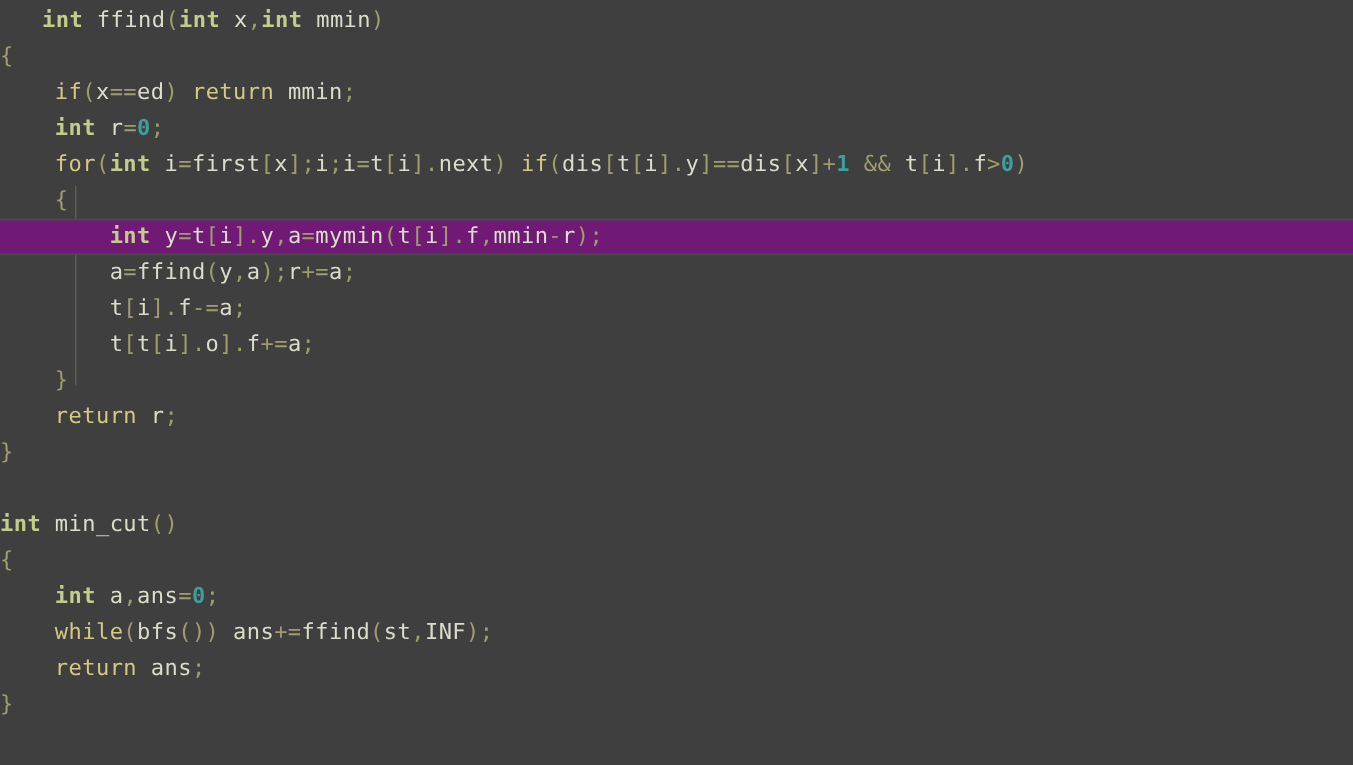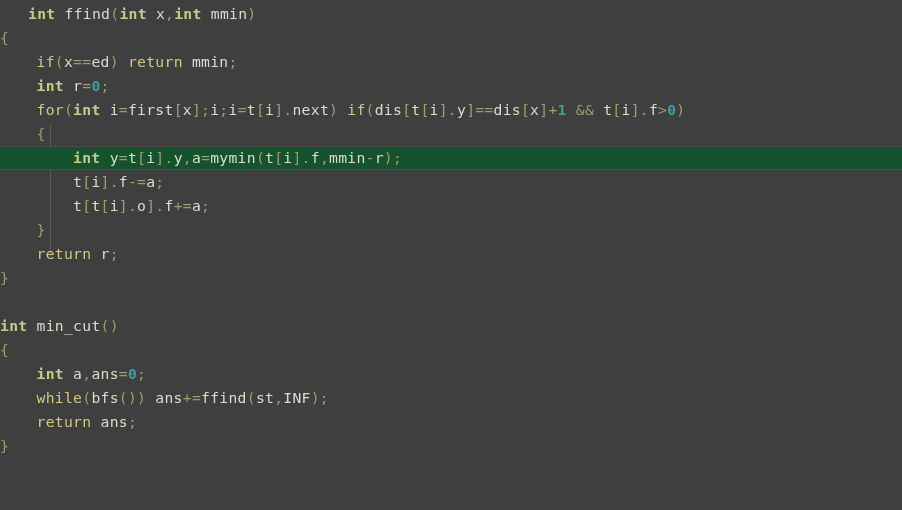--- a/index.html
+++ b/index.html
@@ -38,21 +38,21 @@
     position: relative;
     height: 24px;
     line-height: 24px;
     font-size: 14.7px;
     white-space: pre;
     color: #dcdccc;
     letter-spacing: 0.02em;
   }
   .ln.first { height: 26px; line-height: 27px; margin-left: 28px; }
   .ln.hl {
-    background: #14532d;
+    background: #701a75;
     box-shadow: inset 0 1px 0 #4a4a4a, inset 0 -1px 0 #4a4a4a;
   }
   .ln.hl .ind { color: #1c1c1c; }
   
   .k   { color: #d3c884; font-weight: normal; }   
   .t   { color: #c3cd8a; font-weight: bold; }   
   .id  { color: #dcdccc; }                      
   .fn  { color: #dcdccc; }                      
   .n   { color: #3f9e9e; font-weight: bold; }   
   .p   { color: #9f9d6d; }                      
@@ -66,20 +66,21 @@
 <div id="editor">
   <div id="indent-guide"></div>
   <div id="code-layer">
       <div class="ln first"><span class="t">int</span><span class="id"> ffind</span><span class="p">(</span><span class="t">int</span><span class="id"> x</span><span class="p">,</span><span class="t">int</span><span class="id"> mmin</span><span class="p">)</span></div>
       <div class="ln"><span class="br">{</span></div>
       <div class="ln"><span class="ind">    </span><span class="k">if</span><span class="p">(</span><span class="id">x</span><span class="o">==</span><span class="id">ed</span><span class="p">) </span><span class="k">return</span><span class="id"> mmin</span><span class="p">;</span></div>
       <div class="ln"><span class="ind">    </span><span class="t">int</span><span class="id"> r</span><span class="o">=</span><span class="n">0</span><span class="p">;</span></div>
       <div class="ln"><span class="ind">    </span><span class="k">for</span><span class="p">(</span><span class="t">int</span><span class="id"> i</span><span class="o">=</span><span class="id">first</span><span class="p">[</span><span class="id">x</span><span class="p">];</span><span class="id">i</span><span class="p">;</span><span class="id">i</span><span class="o">=</span><span class="id">t</span><span class="p">[</span><span class="id">i</span><span class="p">].</span><span class="id">next</span><span class="p">) </span><span class="k">if</span><span class="p">(</span><span class="id">dis</span><span class="p">[</span><span class="id">t</span><span class="p">[</span><span class="id">i</span><span class="p">].</span><span class="id">y</span><span class="p">]</span><span class="o">==</span><span class="id">dis</span><span class="p">[</span><span class="id">x</span><span class="p">]</span><span class="o">+</span><span class="n">1</span><span class="o"> &amp;&amp; </span><span class="id">t</span><span class="p">[</span><span class="id">i</span><span class="p">].</span><span class="id">f</span><span class="o">&gt;</span><span class="n">0</span><span class="p">)</span></div>
       <div class="ln"><span class="ind">    </span><span class="br">{</span></div>
       <div class="ln hl"><span class="ind">        </span><span class="t">int</span><span class="id"> y</span><span class="o">=</span><span class="id">t</span><span class="p">[</span><span class="id">i</span><span class="p">].</span><span class="id">y</span><span class="p">,</span><span class="id">a</span><span class="o">=</span><span class="fn">mymin</span><span class="p">(</span><span class="id">t</span><span class="p">[</span><span class="id">i</span><span class="p">].</span><span class="id">f</span><span class="p">,</span><span class="id">mmin</span><span class="o">-</span><span class="id">r</span><span class="p">);</span></div>
+      <div class="ln"><span class="ind">        </span><span class="id">a</span><span class="o">=</span><span class="fn">ffind</span><span class="p">(</span><span class="id">y</span><span class="p">,</span><span class="id">a</span><span class="p">);</span><span class="id">r</span><span class="o">+=</span><span class="id">a</span><span class="p">;</span></div>
       <div class="ln"><span class="ind">        </span><span class="id">t</span><span class="p">[</span><span class="id">i</span><span class="p">].</span><span class="id">f</span><span class="o">-=</span><span class="id">a</span><span class="p">;</span></div>
       <div class="ln"><span class="ind">        </span><span class="id">t</span><span class="p">[</span><span class="id">t</span><span class="p">[</span><span class="id">i</span><span class="p">].</span><span class="id">o</span><span class="p">].</span><span class="id">f</span><span class="o">+=</span><span class="id">a</span><span class="p">;</span></div>
       <div class="ln"><span class="ind">    </span><span class="br">}</span></div>
       <div class="ln"><span class="ind">    </span><span class="k">return</span><span class="id"> r</span><span class="p">;</span></div>
       <div class="ln"><span class="br">}</span></div>
       <div class="ln">&nbsp;</div>
       <div class="ln"><span class="t">int</span><span class="fn"> min_cut</span><span class="p">()</span></div>
       <div class="ln"><span class="br">{</span></div>
       <div class="ln"><span class="ind">    </span><span class="t">int</span><span class="id"> a</span><span class="p">,</span><span class="id">ans</span><span class="o">=</span><span class="n">0</span><span class="p">;</span></div>
       <div class="ln"><span class="ind">    </span><span class="k">while</span><span class="p">(</span><span class="fn">bfs</span><span class="p">()) </span><span class="id">ans</span><span class="o">+=</span><span class="fn">ffind</span><span class="p">(</span><span class="id">st</span><span class="p">,</span><span class="id">INF</span><span class="p">);</span></div>

